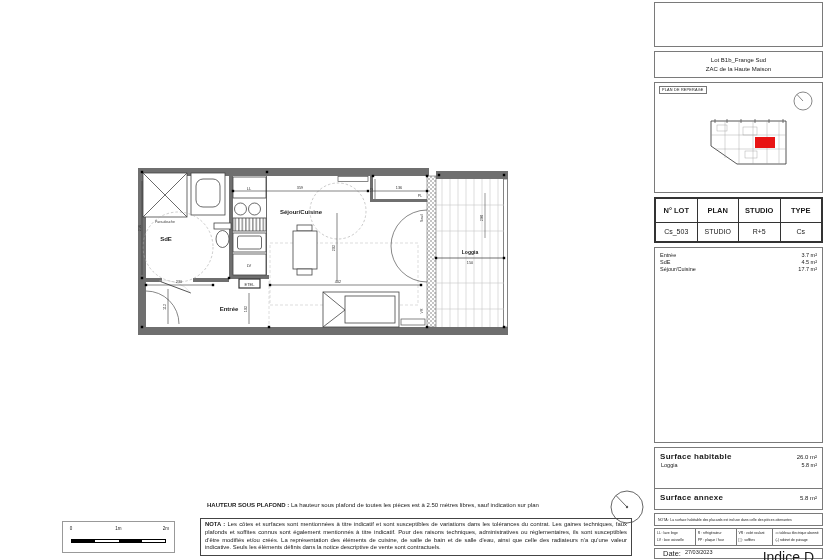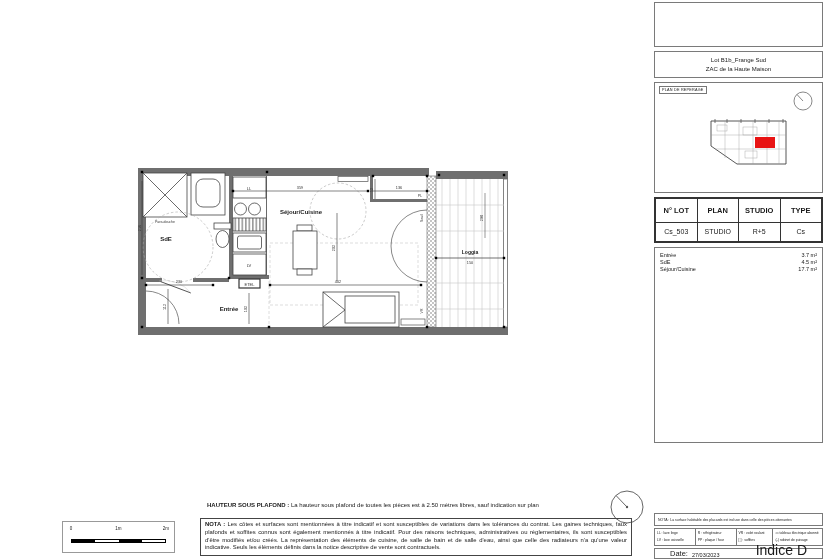--- a/index.html
+++ b/index.html
@@ -24,21 +24,21 @@
   .surf-top { height:41px; border-bottom:1px solid #7a7a7a; padding:4px 5px; }
   .surf-bottom { height:20px; padding:4px 5px; }
   .surf-row1 { display:flex; justify-content:space-between; align-items:baseline; }
   .surf-label { font-size:8px; font-weight:bold; letter-spacing:.3px; }
   .surf-val { font-size:6px; }
   .surf-row2 { display:flex; justify-content:space-between; font-size:5.5px; margin-top:1px; padding-left:1px; }
   .nota-small-box { top:513px; height:13px; display:flex; align-items:center; padding:0 3px; font-size:3.5px; color:#222; }
   .legend-box { top:528px; height:18px; display:grid; grid-template-columns:1.05fr 1.05fr 0.95fr 1.25fr; font-size:3.4px; }
   .legend-cell { border-right:0.5px solid #777; padding:1.5px 2px; display:flex; flex-direction:column; justify-content:space-between; line-height:1.7; }
   .legend-cell:last-child { border-right:none; }
-  .date-box { top:548px; height:11px; display:flex; align-items:flex-end; padding:0 15px; }
+  .date-box { top:548px; height:11px; display:flex; align-items:flex-start; padding:0 8px; }
   .date-label { font-size:7.5px; }
   .date-value { font-size:5.5px; margin-left:4px; flex:1; }
   .indice { font-size:14px; }
 
   
   .hauteur-line { position:absolute; left:207px; top:502px; width:430px; font-size:6px; }
   .hauteur-line b { font-weight:bold; }
   .nota-box { position:absolute; left:200px; top:518px; width:432px; height:38px; border:1px solid #444; padding:2px 4px; font-size:5.9px; line-height:1.32; text-align:justify; }
   .nota-box b { font-weight:bold; }
 
@@ -318,20 +318,38 @@
       <div class="area-row">
         <span>SdE</span>
         <span>4.5 m²</span>
       </div>
       <div class="area-row">
         <span>Séjour/Cuisine</span>
         <span>17.7 m²</span>
       </div>
     </div>
 
+    <div class="pbox surf-box">
+      <div class="surf-top">
+        <div class="surf-row1">
+          <span class="surf-label">Surface habitable</span>
+          <span class="surf-val">26.0 m²</span>
+        </div>
+        <div class="surf-row2">
+          <span>Loggia</span>
+          <span>5.8 m²</span>
+        </div>
+      </div>
+      <div class="surf-bottom">
+        <div class="surf-row1">
+          <span class="surf-label">Surface annexe</span>
+          <span class="surf-val">5.8 m²</span>
+        </div>
+      </div>
+    </div>
 
     <div class="pbox nota-small-box">
       <span>NOTA : La surface habitable des placards est incluse dans celle des pièces attenantes</span>
     </div>
 
     <div class="pbox legend-box">
       <div class="legend-cell">
         <span>LL : lave linge</span>
         <span>LV : lave vaisselle</span>
       </div>

